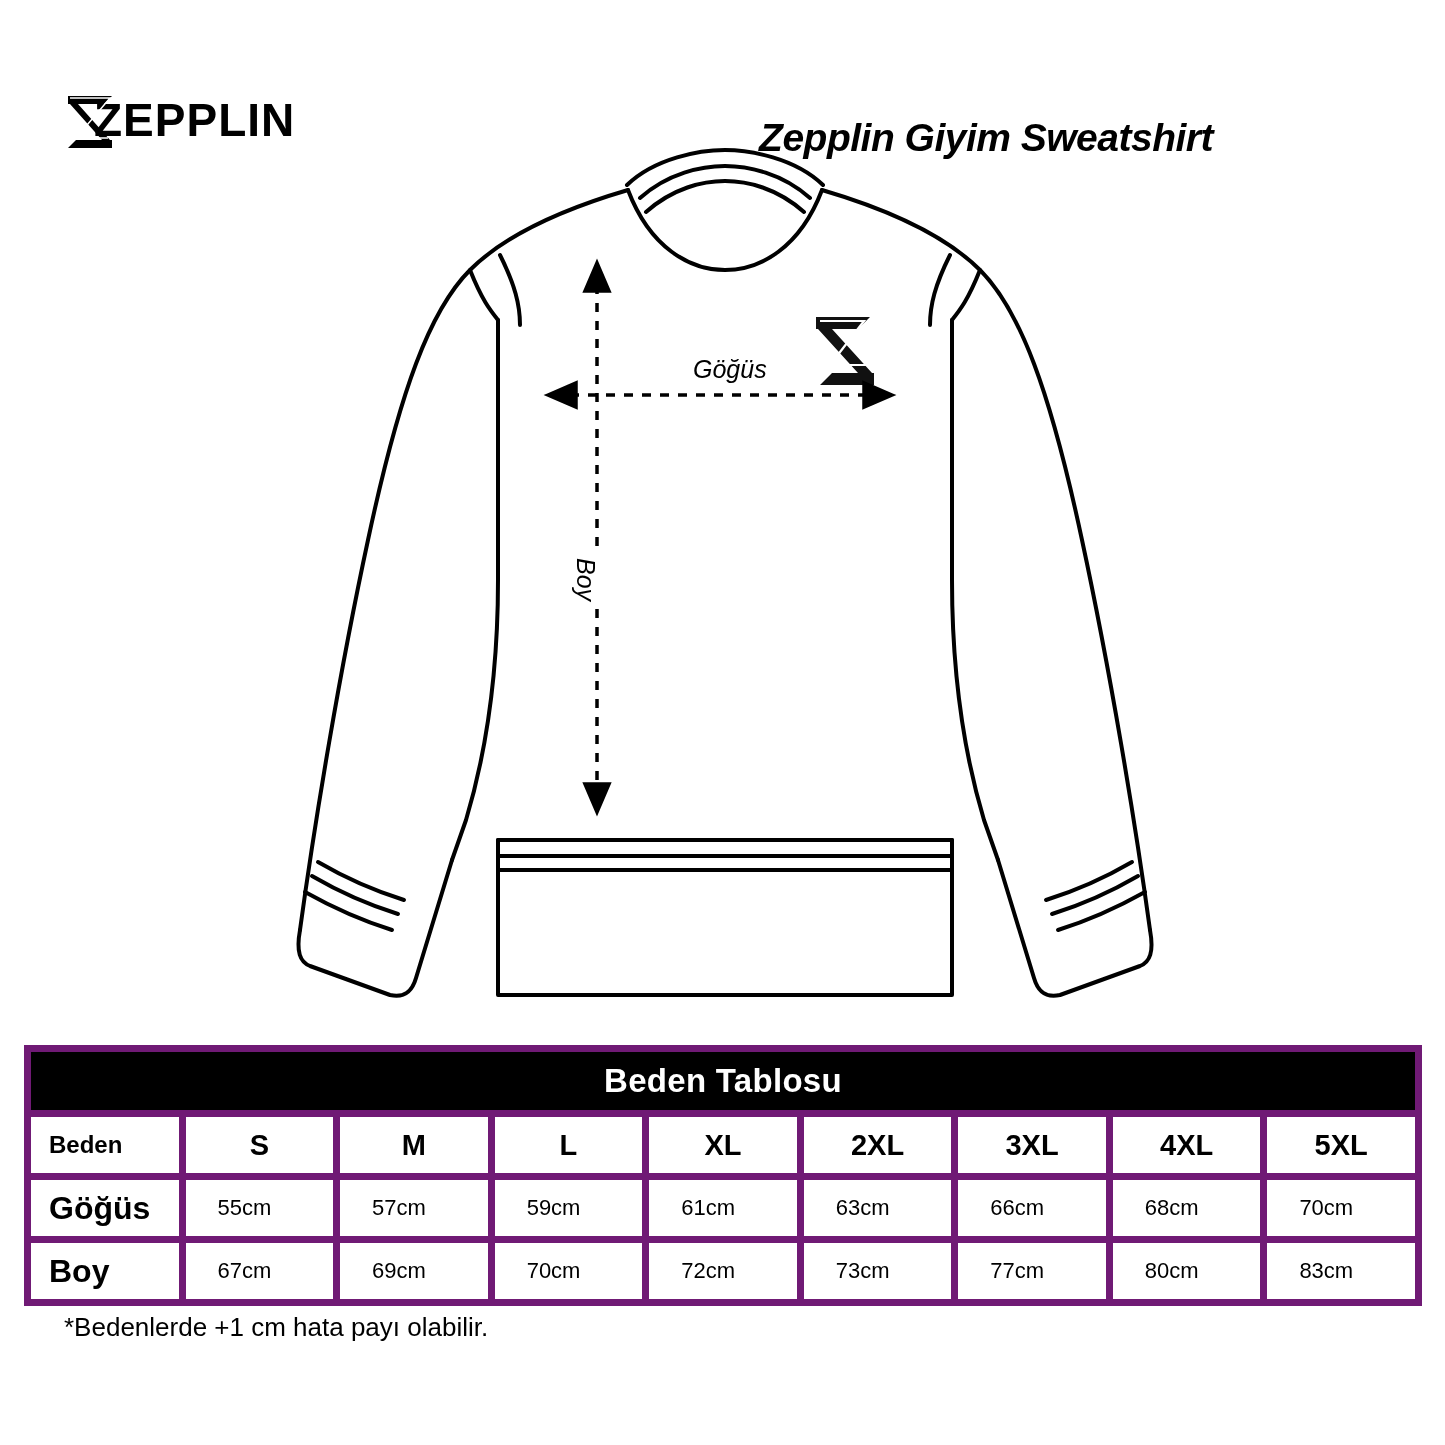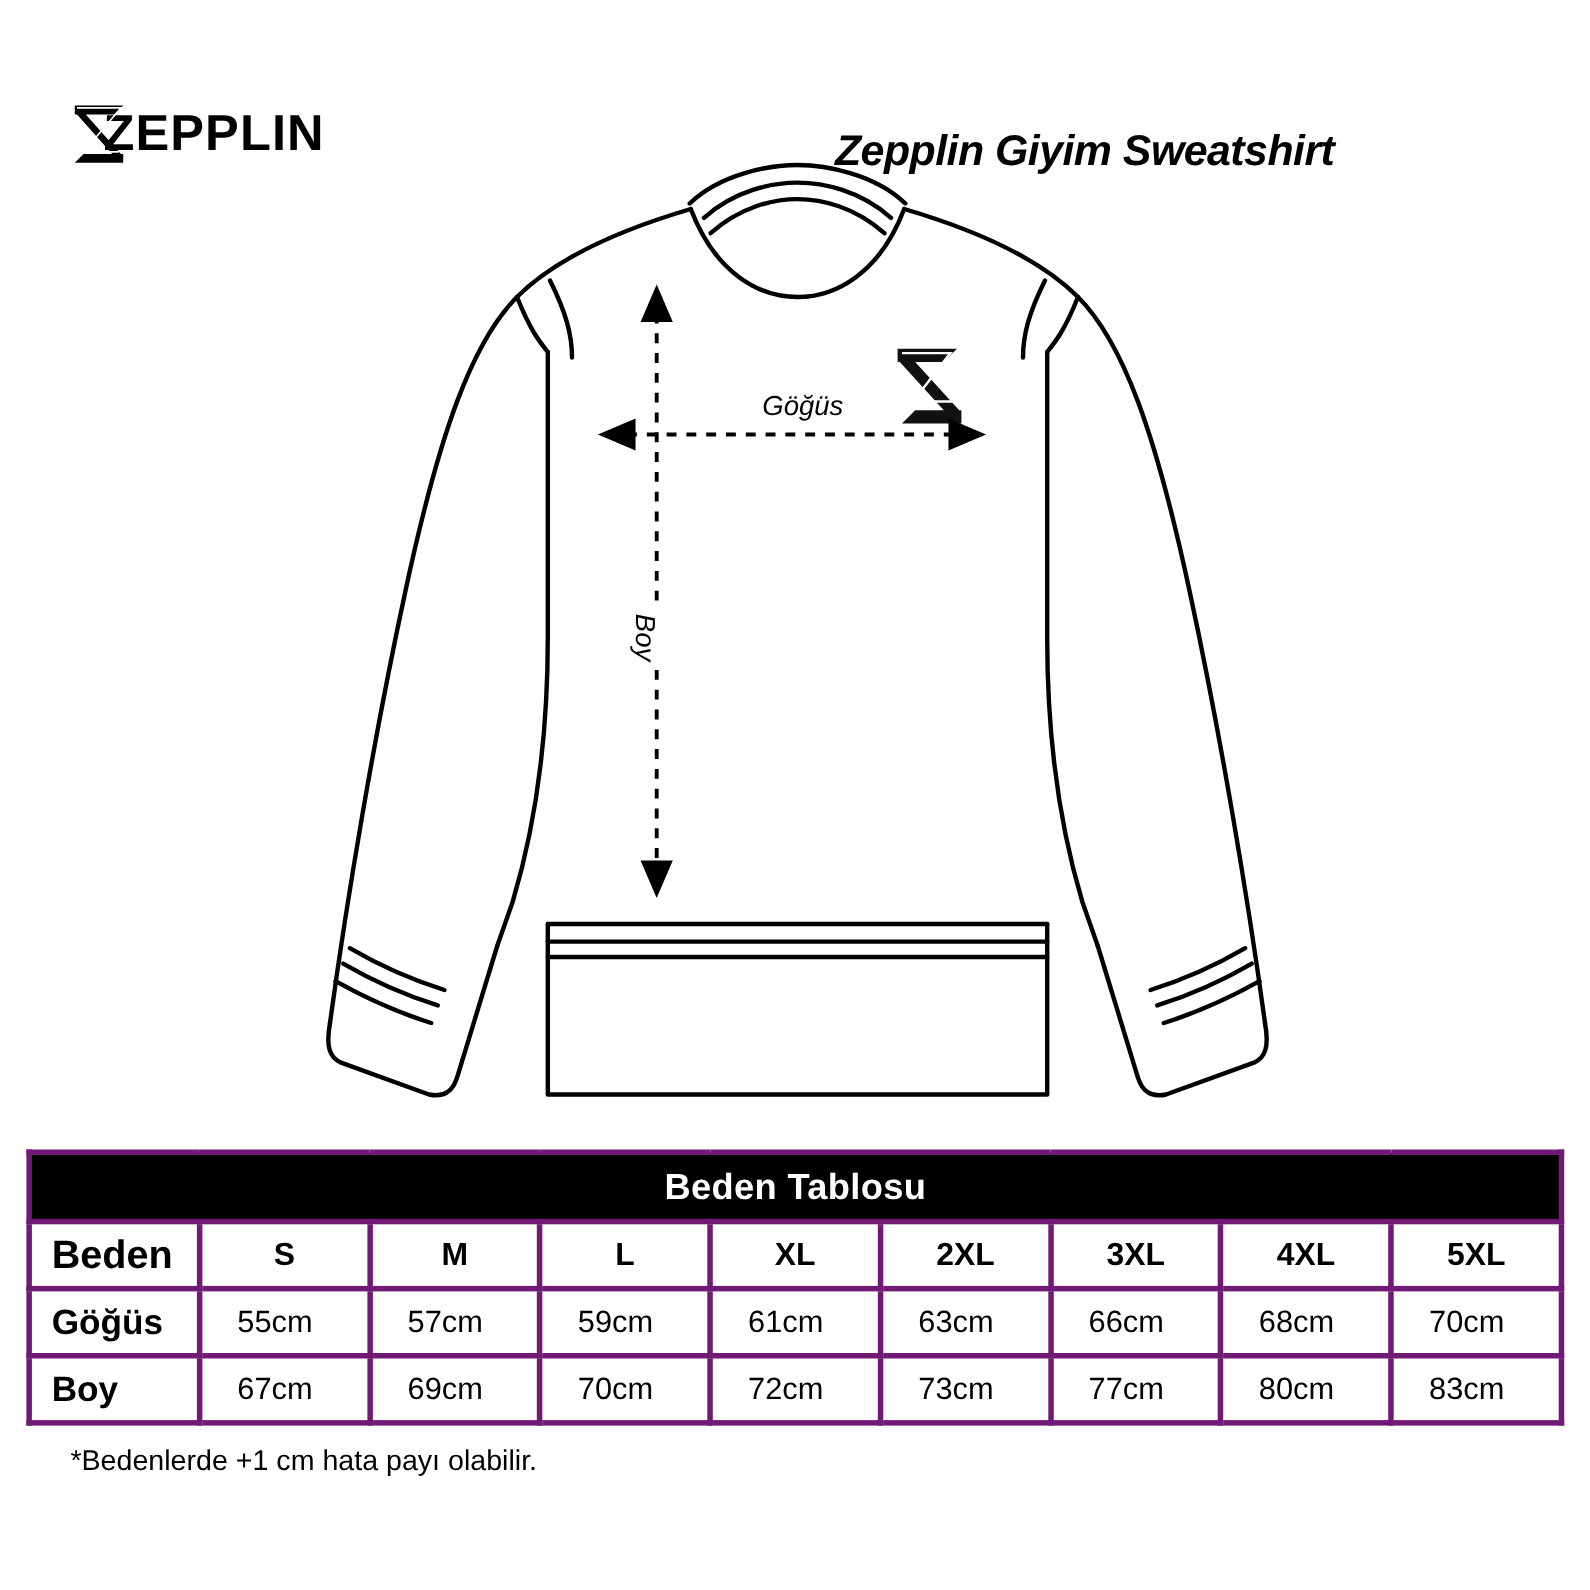--- a/index.html
+++ b/index.html
@@ -97,46 +97,46 @@
   
   .size-table {
     position: absolute;
     left: 24px;
     top: 1045px;
     width: 1398px;
     border-collapse: collapse;
     table-layout: fixed;
   }
   .size-table td, .size-table th {
-    border: 5px solid #701a75;
+    border: 7px solid #701a75;
     font-family: "Liberation Sans", sans-serif;
   }
   .table-title-row td {
     background: #000000;
     color: #ffffff;
     text-align: center;
     font-size: 33px;
     font-weight: bold;
     height: 56px;
     letter-spacing: 0.3px;
   }
   .head-row td {
     height: 54px;
     font-size: 29px;
     font-weight: bold;
     text-align: center;
   }
   .head-row td.row-head {
     text-align: left;
     padding-left: 18px;
-    font-size: 36px;
+    font-size: 24px;
   }
   .data-row td {
     height: 54px;
-    font-size: 28px;
+    font-size: 22px;
     text-align: left;
     padding-left: 32px;
   }
   .data-row td.row-head {
     font-size: 32px;
     font-weight: bold;
     padding-left: 18px;
   }
   .col-label { width: 250px; }
   .col-size { width: 143px; }

